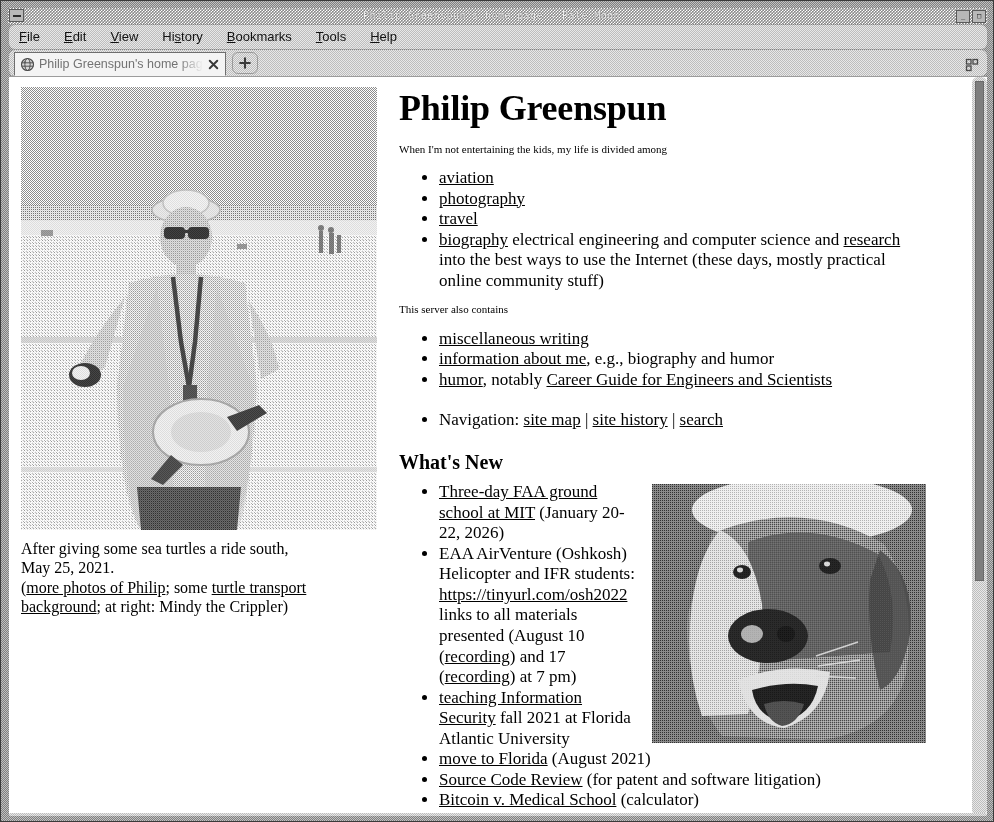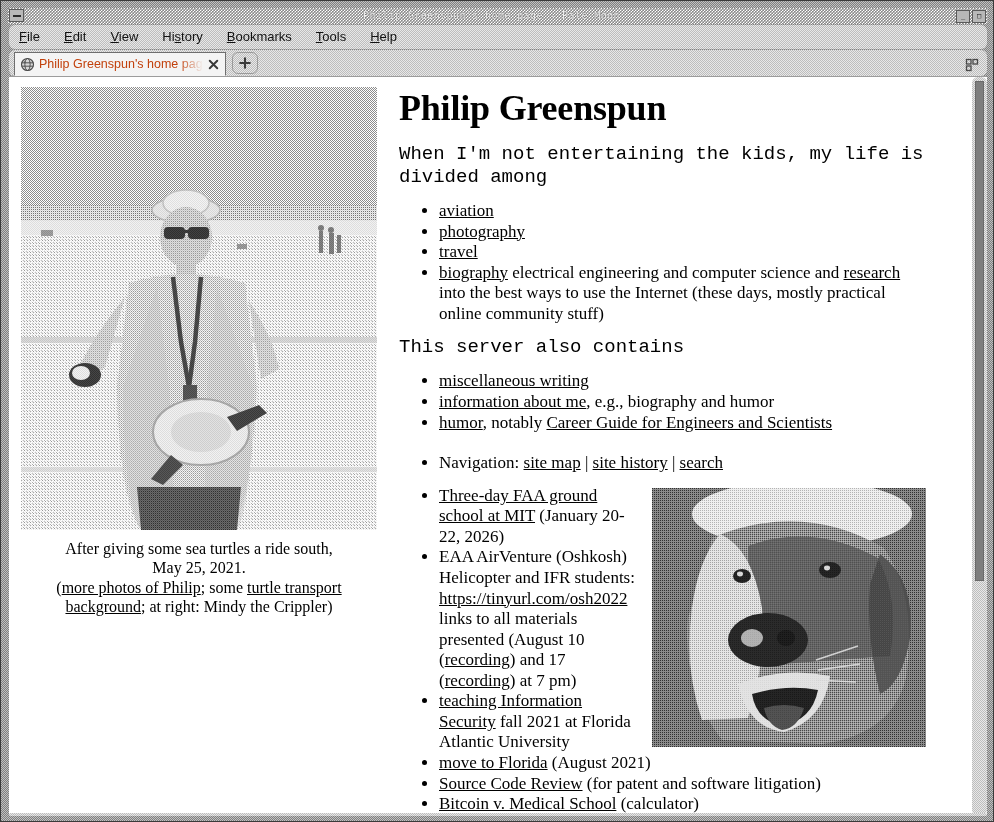--- a/index.html
+++ b/index.html
@@ -155,21 +155,21 @@
     padding: 0 4px 0 5px;
     max-width: 232px;
   }
   .tab-favicon {
     width: 15px; height: 15px;
     flex: 0 0 auto;
     margin-right: 4px;
   }
   .tab-label {
     font-size: 12.5px;
-    color: #c2410c;
+    color: #737373;
     white-space: nowrap;
     overflow: hidden;
     max-width: 186px;
     line-height: 20px;
     -webkit-mask-image: linear-gradient(to right, #000 85%, transparent 100%);
             mask-image: linear-gradient(to right, #000 85%, transparent 100%);
   }
   .tab-close {
     width: 15px; height: 15px;
     flex: 0 0 auto;
@@ -225,21 +225,20 @@
     width: 358px;
     margin-right: 12px;
   }
   #photo-main {
     width: 356px; height: 443px;
     display: block;
     border: 0;
   }
   #photo-caption {
     width: 356px;
-    text-align: center;
     font-size: 16px;
     line-height: 1.21;
     margin-top: 9px;
     color: #000;
   }
 
   
   #content {
     margin-left: 378px;
     padding-right: 34px;
@@ -251,24 +250,23 @@
     line-height: 1.1;
     letter-spacing: -0.2px;
   }
   h2 {
     font-size: 20px;
     font-weight: bold;
     margin: 20px 0 9px 0;
     line-height: 1.1;
   }
   p.body {
-    font-size: 19px;
+    font-size: 11px;
     line-height: 1.22;
     margin: 0 0 12px 0;
-    font-family: Liberation Mono, monospace;
   }
   ul {
     margin: 0 0 12px 0;
     padding-left: 40px;
     list-style-type: disc;
   }
   ul li {
     font-size: 17px;
     line-height: 1.21;
     margin: 0;
@@ -493,20 +491,21 @@
 
           <p class="body">This server also contains</p>
 
           <ul>
             <li><a href="#">miscellaneous writing</a></li>
             <li><a href="#">information about me</a><span>, e.g., biography and humor</span></li>
             <li><a href="#">humor</a><span>, notably </span><a href="#">Career Guide for Engineers and Scientists</a></li>
             <li class="spaced"><span>Navigation: </span><a href="#">site map</a><span> | </span><a href="#">site history</a><span> | </span><a href="#">search</a></li>
           </ul>
 
+          <h2>What's New</h2>
 
           <div id="photo-dog-wrap">
             <svg id="photo-dog" viewBox="0 0 274 259" preserveAspectRatio="none">
               <defs>
                 <pattern id="d-bg" width="2" height="2" patternUnits="userSpaceOnUse">
                   <rect width="2" height="2" fill="#8a8a8a"></rect>
                   <rect width="1" height="1" fill="#303030"></rect>
                 </pattern>
                 <pattern id="d-fur" width="2" height="2" patternUnits="userSpaceOnUse">
                   <rect width="2" height="2" fill="#9d9d9d"></rect>

